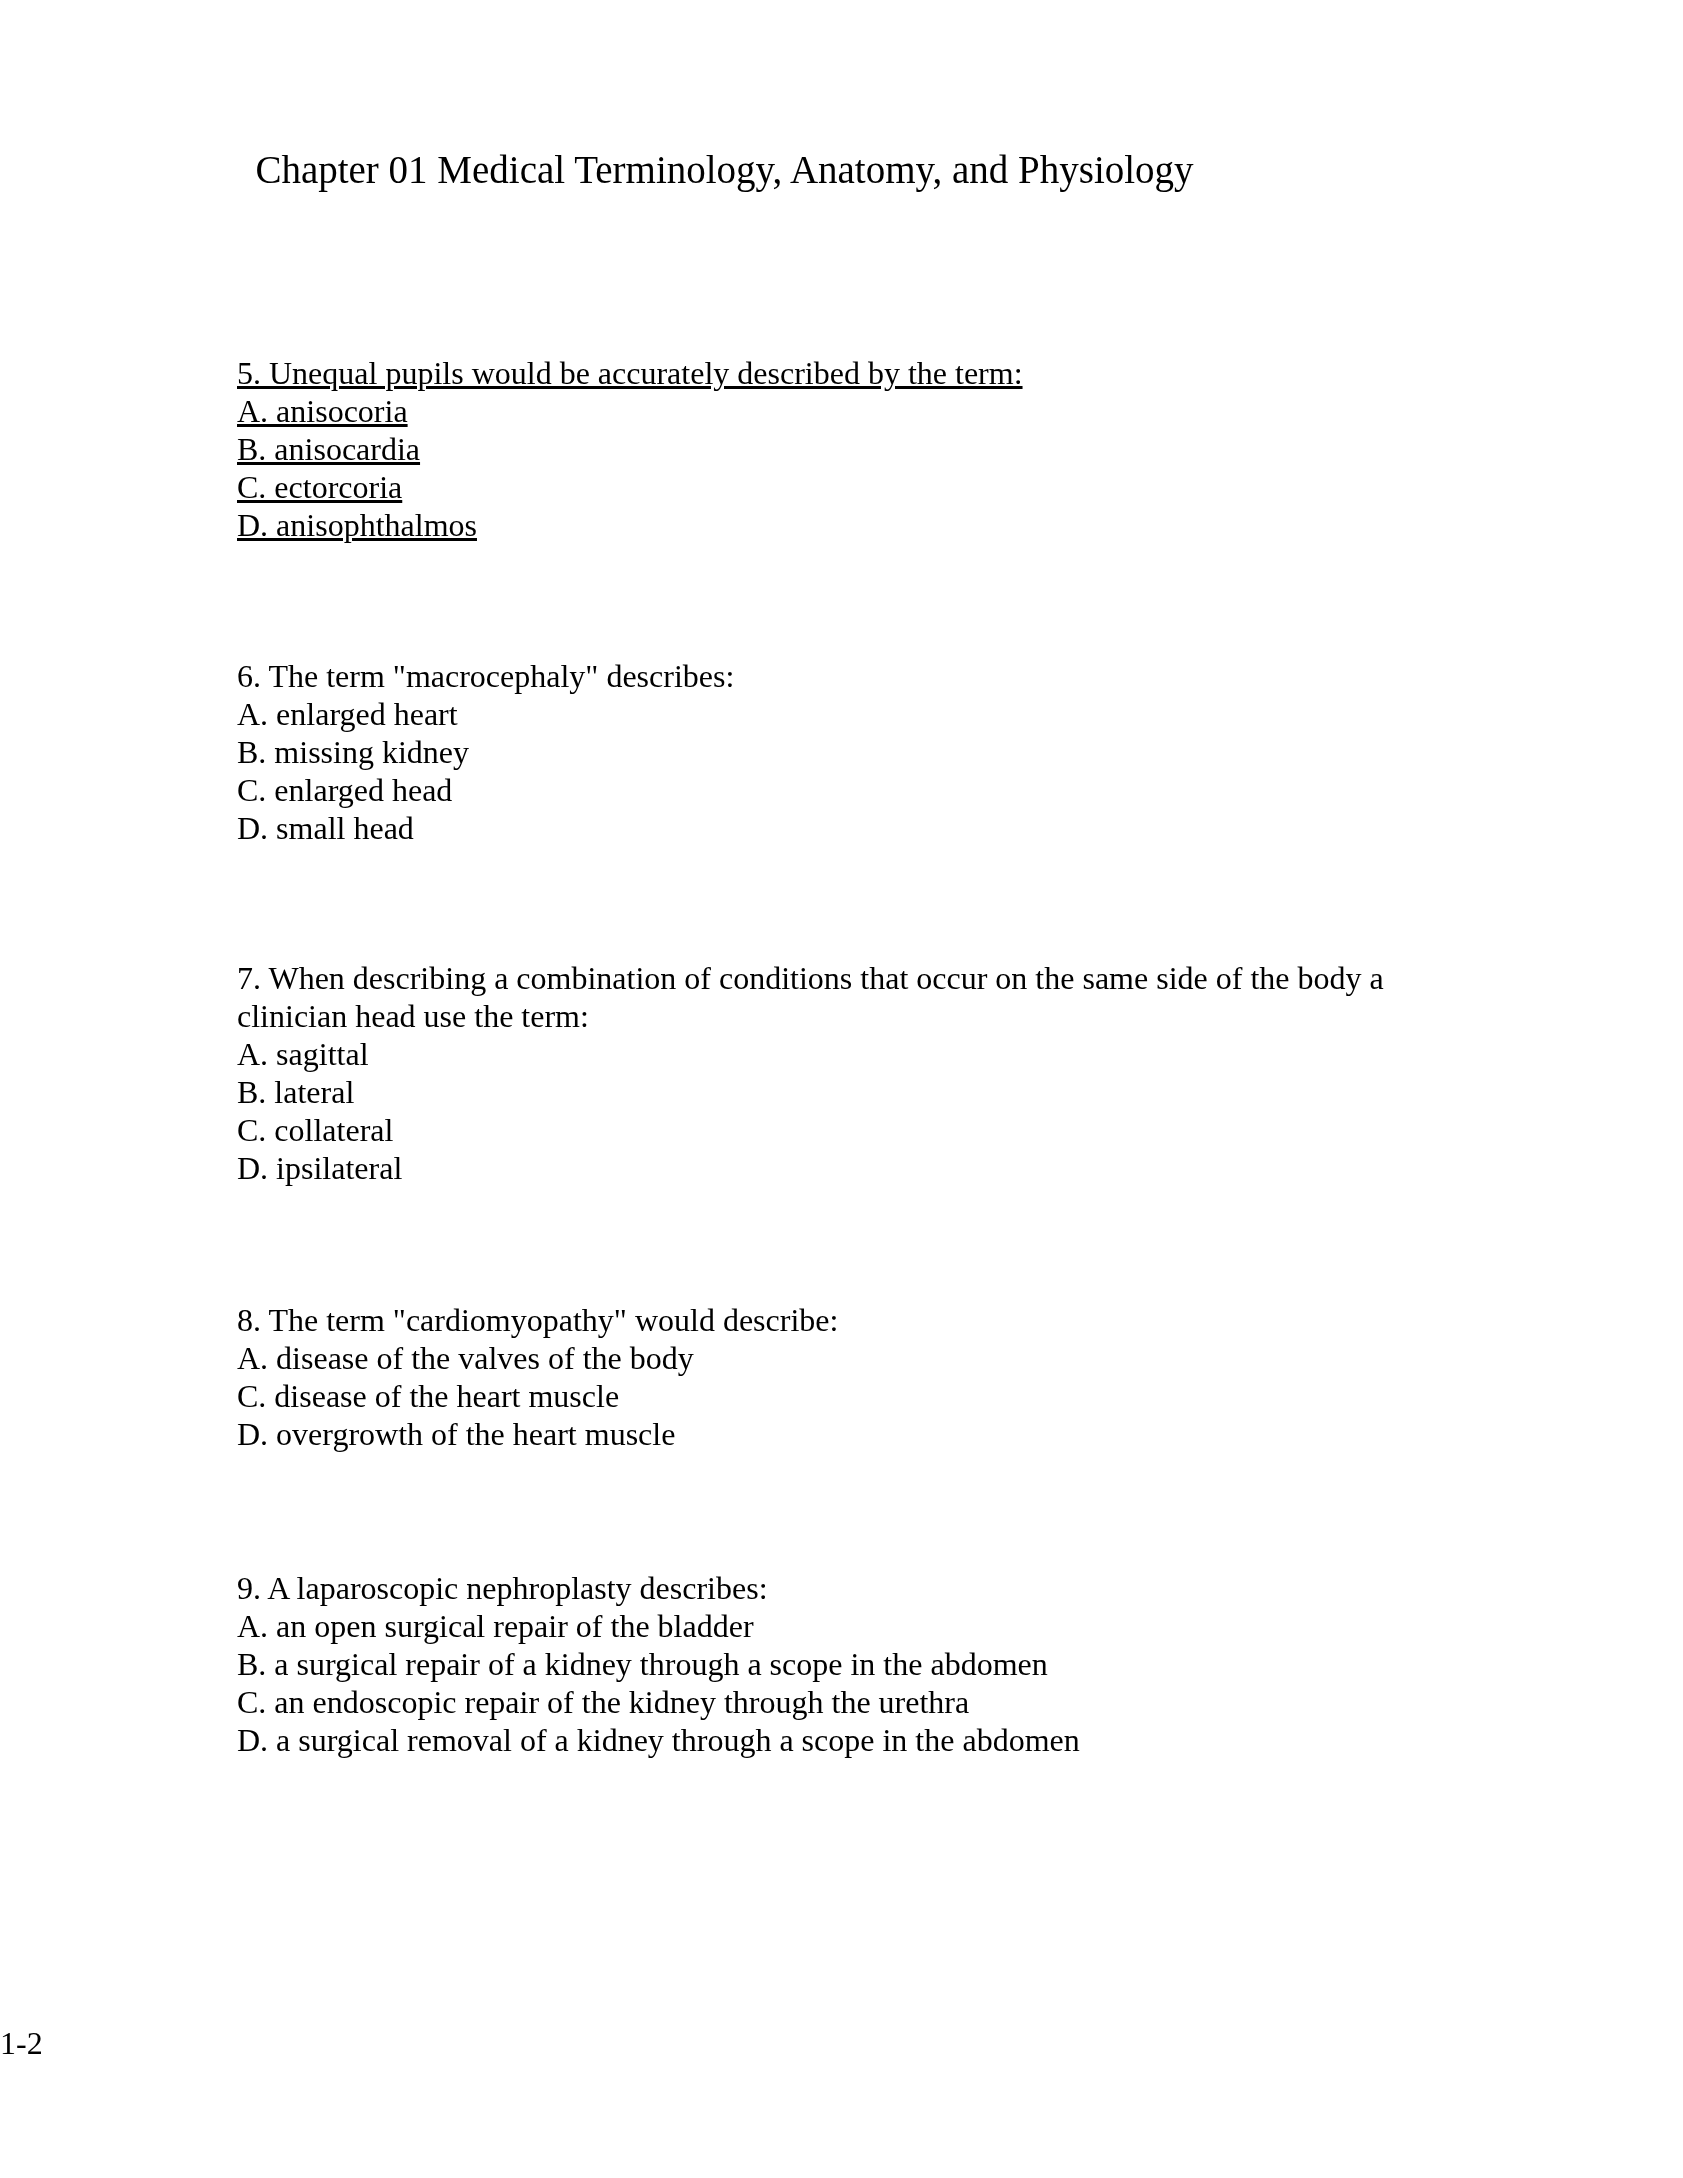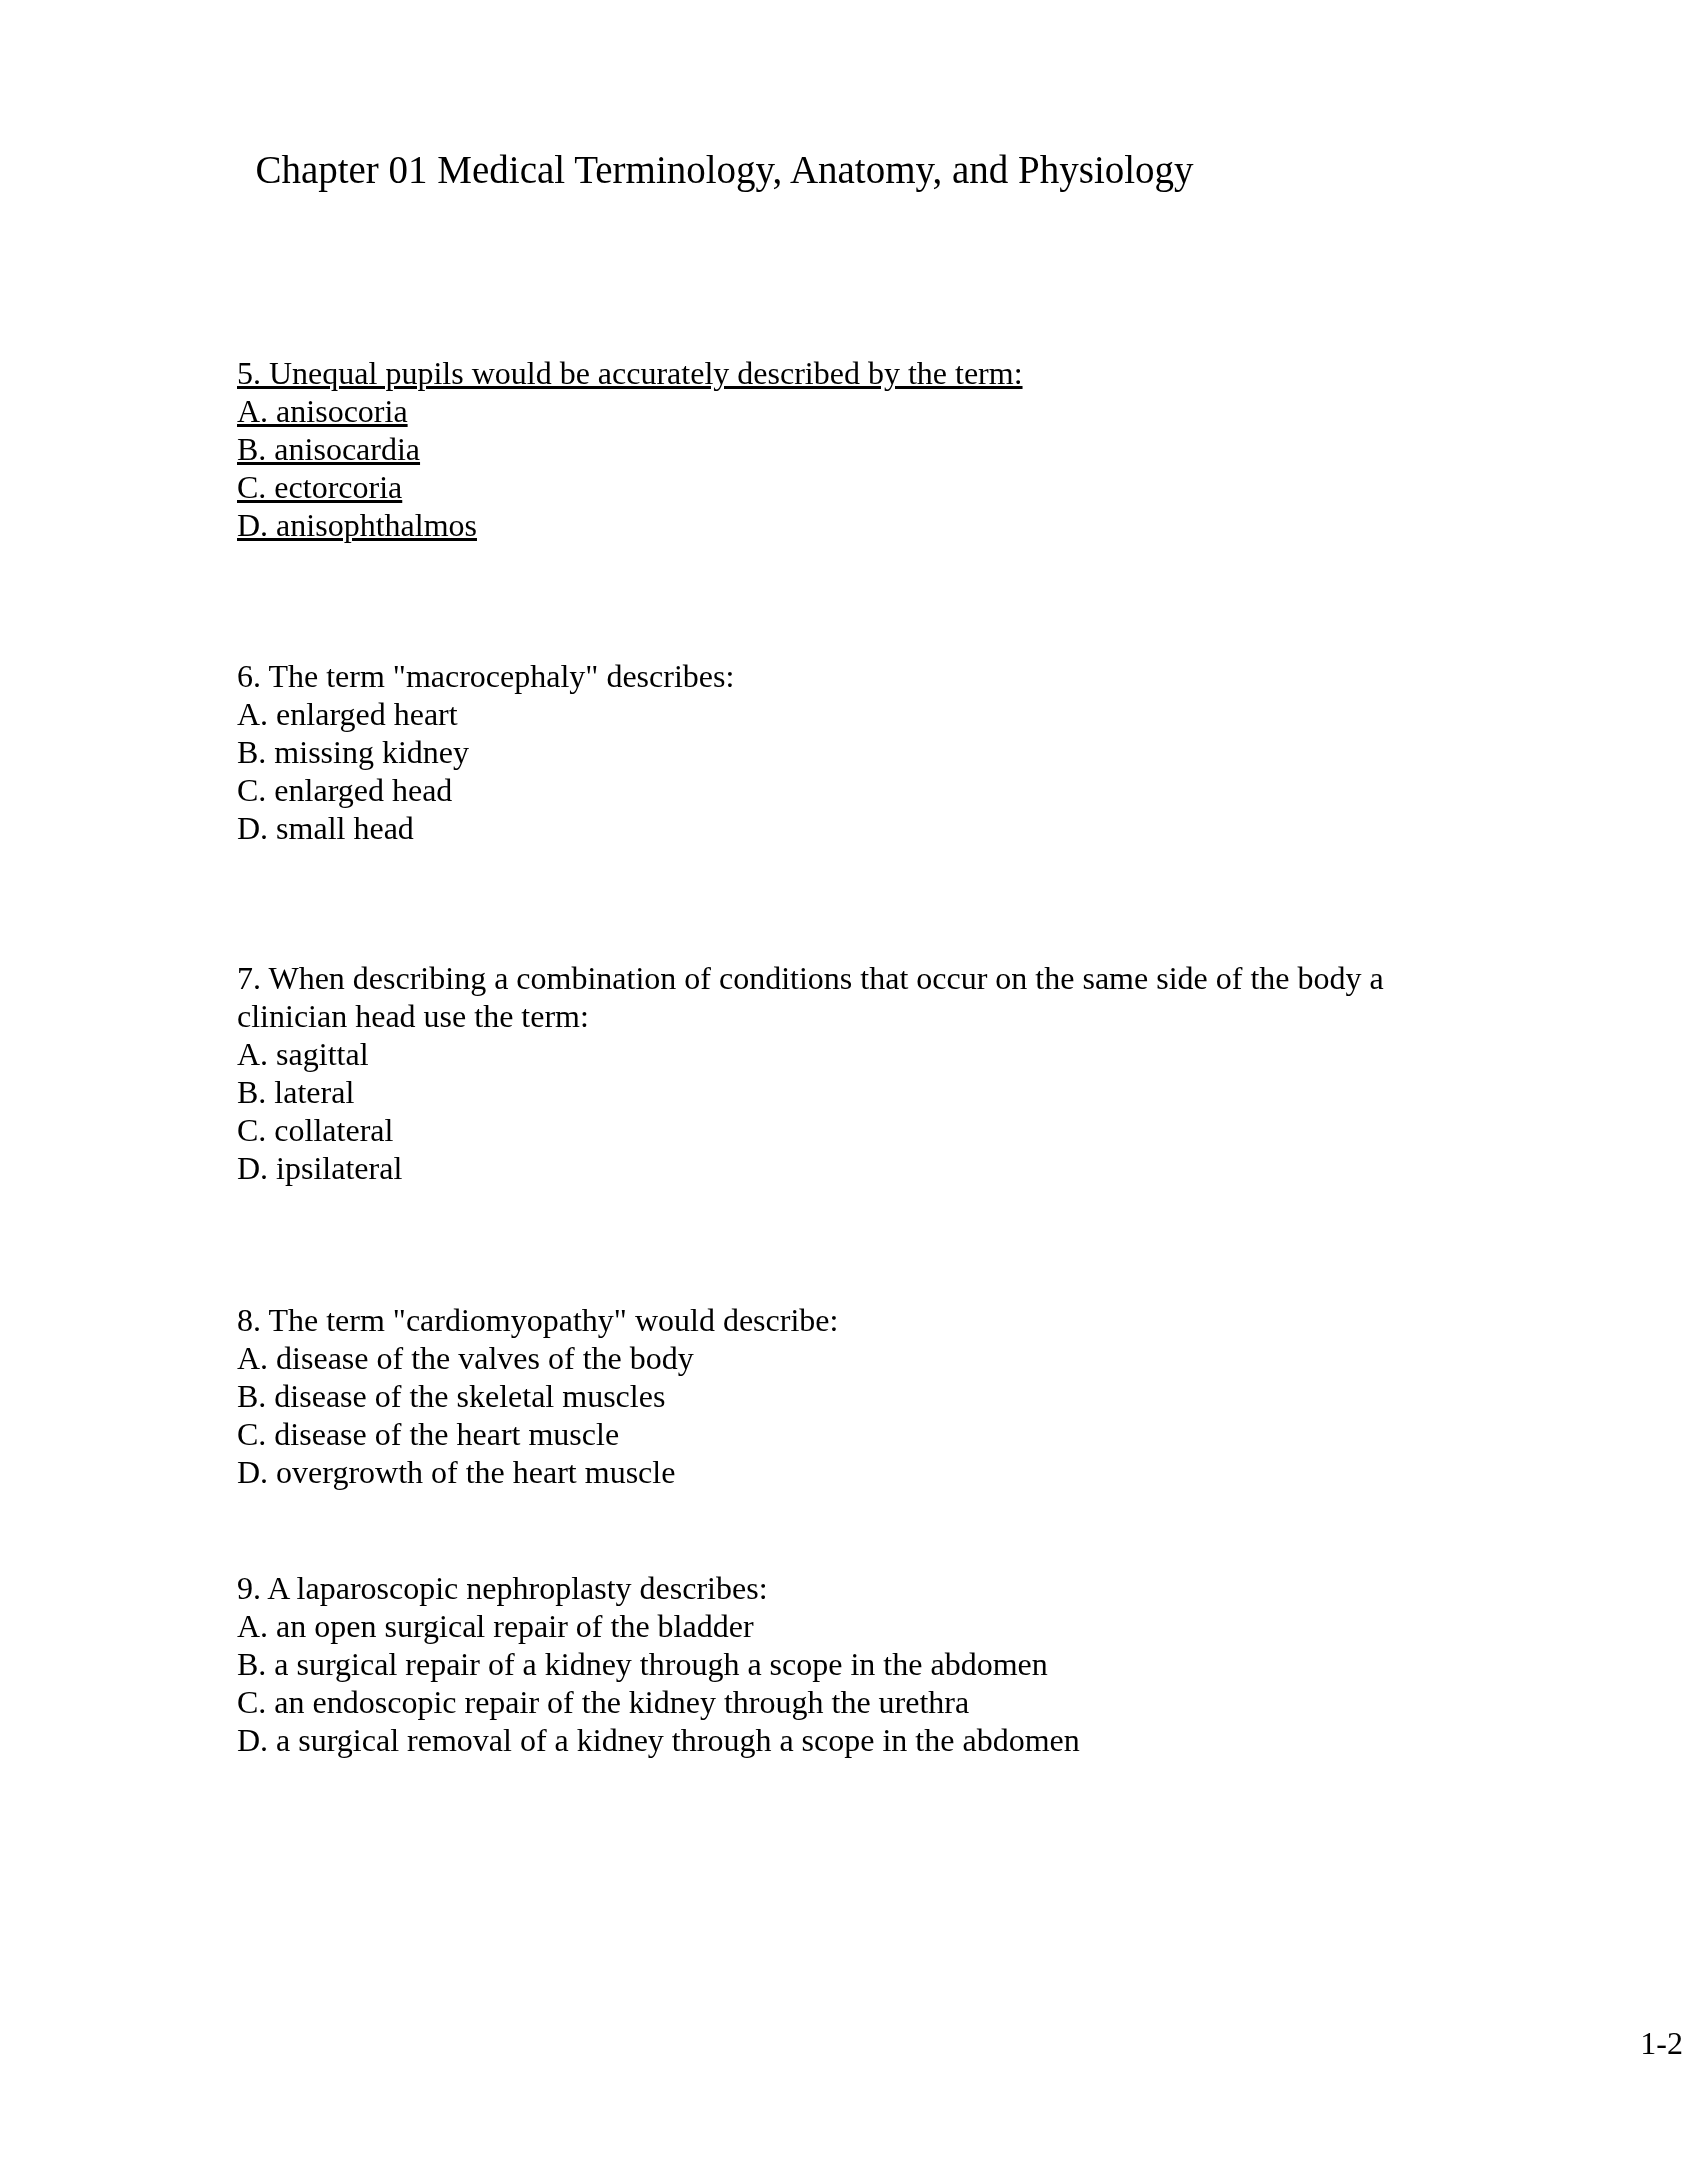--- a/index.html
+++ b/index.html
@@ -34,21 +34,21 @@
     }
     .question .line {
       display: block;
       white-space: nowrap;
     }
     .page-number {
       position: absolute;
       left: 0;
       width: 1683px;
       top: 2024px;
-      text-align: right;
+      text-align: left;
       font-size: 32px;
       line-height: 38px;
     }
   </style>
 </head>
 <body>
 
 <div class="page-title">Chapter 01 Medical Terminology, Anatomy, and Physiology</div>
 
 <div class="question" style="top:354px;text-decoration:underline;">
@@ -72,21 +72,20 @@
   <span class="line">clinician head use the term:</span>
   <span class="line">A. sagittal</span>
   <span class="line">B. lateral</span>
   <span class="line">C. collateral</span>
   <span class="line">D. ipsilateral</span>
 </div>
 
 <div class="question" style="top:1301px;">
   <span class="line">8. The term "cardiomyopathy" would describe:</span>
   <span class="line">A. disease of the valves of the body</span>
-  <span class="line">B. disease of the skeletal muscles</span>
   <span class="line">C. disease of the heart muscle</span>
   <span class="line">D. overgrowth of the heart muscle</span>
 </div>
 
 <div class="question" style="top:1562px;margin-top:7px;">
   <span class="line">9. A laparoscopic nephroplasty describes:</span>
   <span class="line">A. an open surgical repair of the bladder</span>
   <span class="line">B. a surgical repair of a kidney through a scope in the abdomen</span>
   <span class="line">C. an endoscopic repair of the kidney through the urethra</span>
   <span class="line">D. a surgical removal of a kidney through a scope in the abdomen</span>

